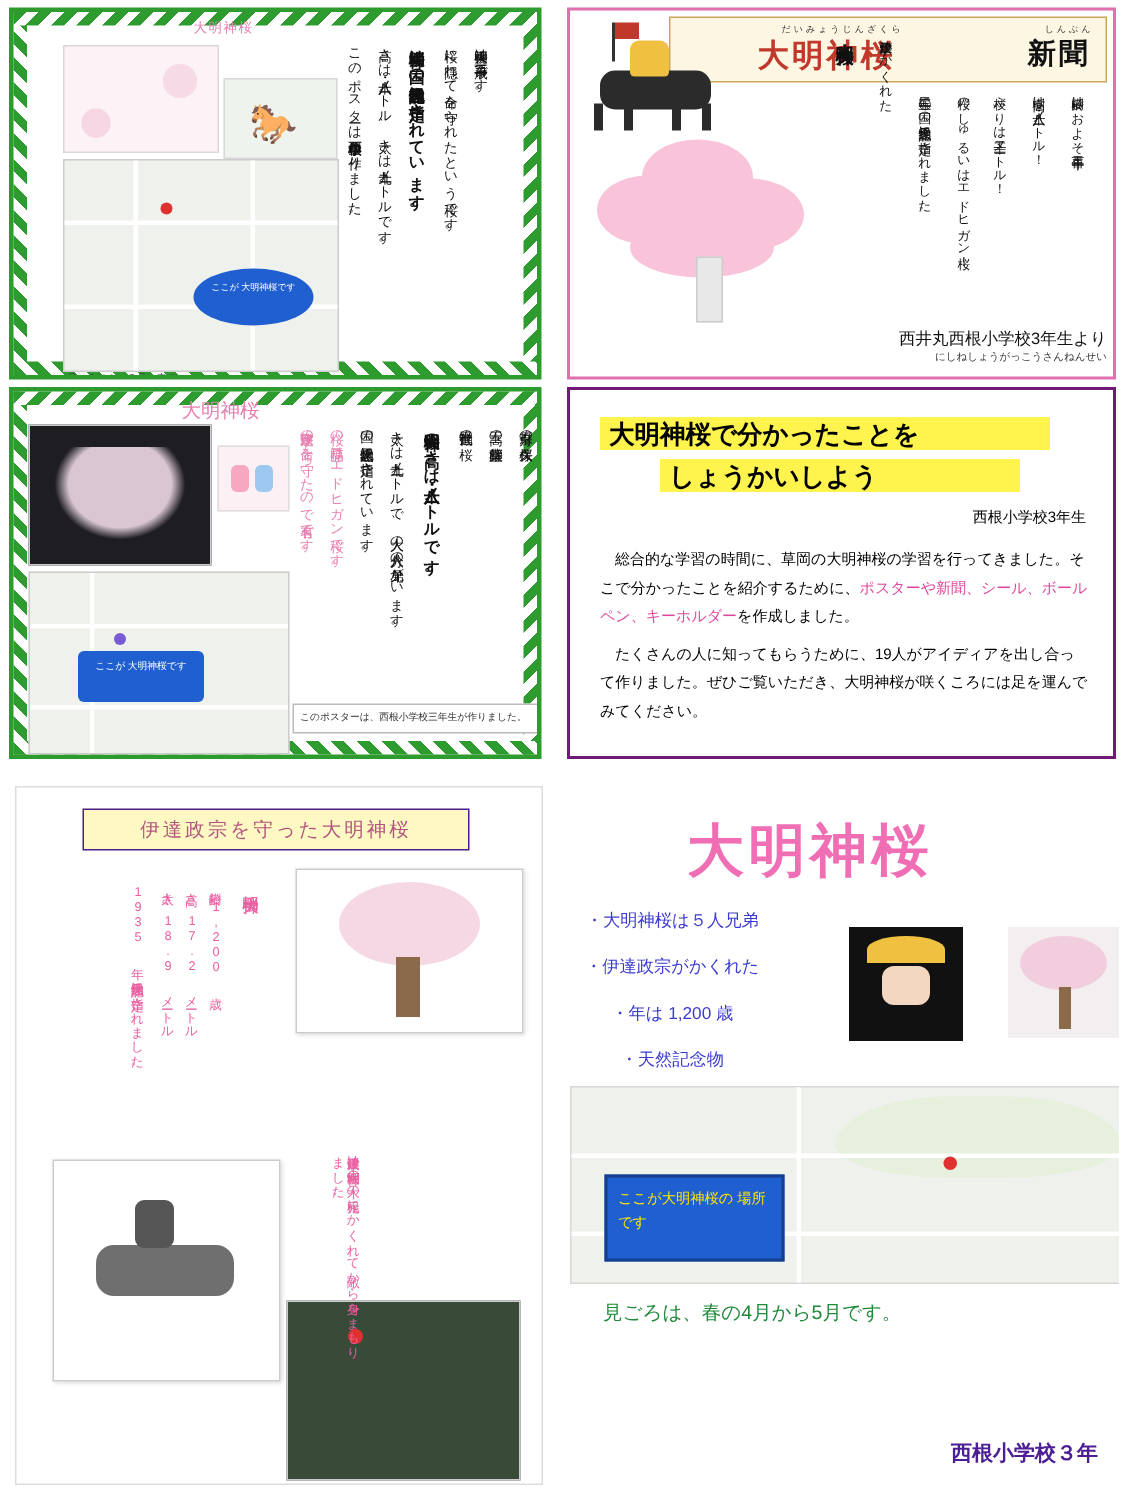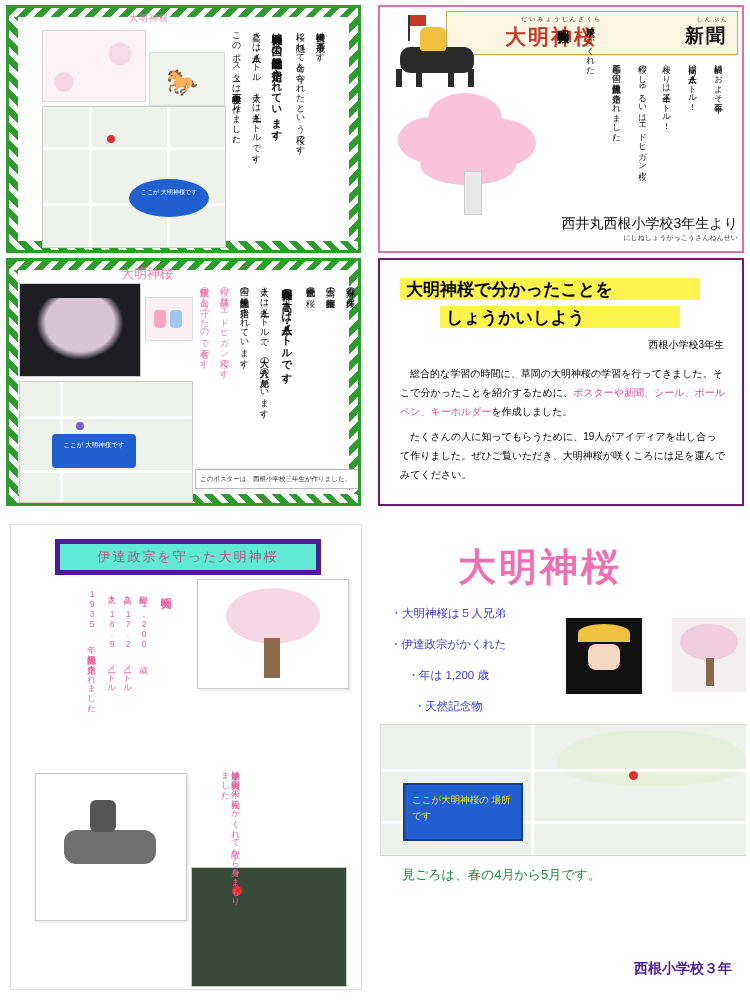--- a/index.html
+++ b/index.html
@@ -78,21 +78,21 @@
   #p4{left:378px;top:258px;width:366px;height:248px;border:2px solid #701a75;background:#fff;}
   #p4 .hl{position:absolute;background:#fff34d;}
   #p4 .h1{position:absolute;left:26px;top:18px;font-size:17px;font-weight:bold;color:#000;}
   #p4 .h2{position:absolute;left:66px;top:46px;font-size:17px;font-weight:bold;color:#000;}
   #p4 .byline{position:absolute;right:18px;top:78px;font-size:10px;color:#000;}
   #p4 .body{position:absolute;left:20px;top:104px;width:326px;font-size:10px;line-height:1.9;color:#000;}
   #p4 .pk{color:#e0489c;}
 
   
   #p5{left:10px;top:524px;width:352px;height:466px;border:1px solid #ddd;background:#fff;}
-  #p5 .banner{position:absolute;left:44px;top:14px;width:256px;height:26px;background:#5eead4;border:5px solid #4c1d95;}
+  #p5 .banner{position:absolute;left:44px;top:14px;width:256px;height:26px;background:#fef9c3;border:1px solid #4c1d95;}
   #p5 .banner span{display:block;text-align:center;font-size:13px;color:#b2567f;line-height:26px;letter-spacing:2px;}
   #p5 .photoA{position:absolute;left:186px;top:54px;width:150px;height:108px;background:#fff;border:1px solid #ccc;box-shadow:1px 1px 3px rgba(0,0,0,.15);}
   #p5 .photoB{position:absolute;left:24px;top:248px;width:150px;height:146px;background:#fff;border:1px solid #ccc;box-shadow:1px 1px 3px rgba(0,0,0,.15);}
   #p5 .photoC{position:absolute;left:180px;top:342px;width:154px;height:118px;background:#3a4a38;border:1px solid #ccc;}
   #p5 .cap{position:absolute;left:52px;top:440px;font-size:8px;color:#333;margin-top:40px;}
   .p5v{position:absolute;font-size:8.5px;color:#e95fa0;}
   .p5vb{position:absolute;font-size:11px;color:#e95fa0;}
 
   
   #p6{left:372px;top:524px;width:374px;height:466px;background:#fff;}
@@ -170,21 +170,21 @@
   </div>
 
   <div class="vtext nvb" style="left:176px;top:14px;height:110px;color:#111;">大明神桜！</div>
   <div class="vtext nv" style="left:206px;top:14px;height:150px;">伊達政宗がかくれた</div>
   <div class="vtext nv" style="left:232px;top:52px;height:180px;">二〇〇五年に国の天然記念物に指定されました。</div>
   <div class="vtext nv" style="left:258px;top:52px;height:180px;">桜のしゅるいはエドヒガン桜！</div>
   <div class="vtext nv" style="left:282px;top:52px;height:180px;">枝ぶりは二十三メートル！</div>
   <div class="vtext nv" style="left:308px;top:52px;height:180px;">樹高は十八・八メートル！</div>
   <div class="vtext nv" style="left:334px;top:52px;height:180px;">樹齢はおよそ千二百年！</div>
   <div style="position:absolute;right:4px;bottom:8px;font-size:7px;color:#333;">にしねしょうがっこうさんねんせい</div>
-  <div style="position:absolute;right:4px;bottom:18px;font-size:14px;color:#111;">西井丸西根小学校3年生より</div>
+  <div style="position:absolute;right:4px;bottom:18px;font-size:11px;color:#111;">西井丸西根小学校3年生より</div>
 </div>
 
 <div class="panel zigzag" id="p3">
   <div class="title">大明神桜</div>
 
   <div class="photo">
       <div class="tree"></div>
     </div>
   <div class="kids">
     <div style="position:absolute;left:8px;top:12px;width:12px;height:18px;background:#f7a8c0;border-radius:4px;"></div>

